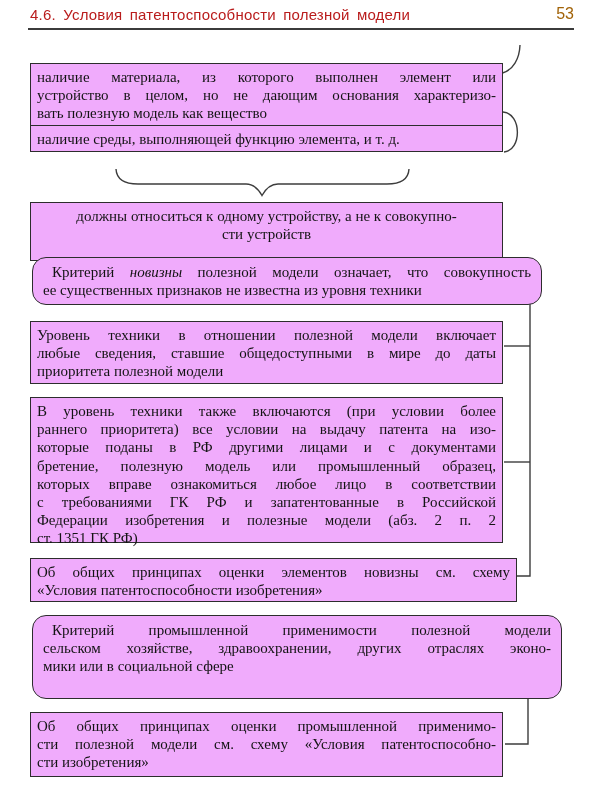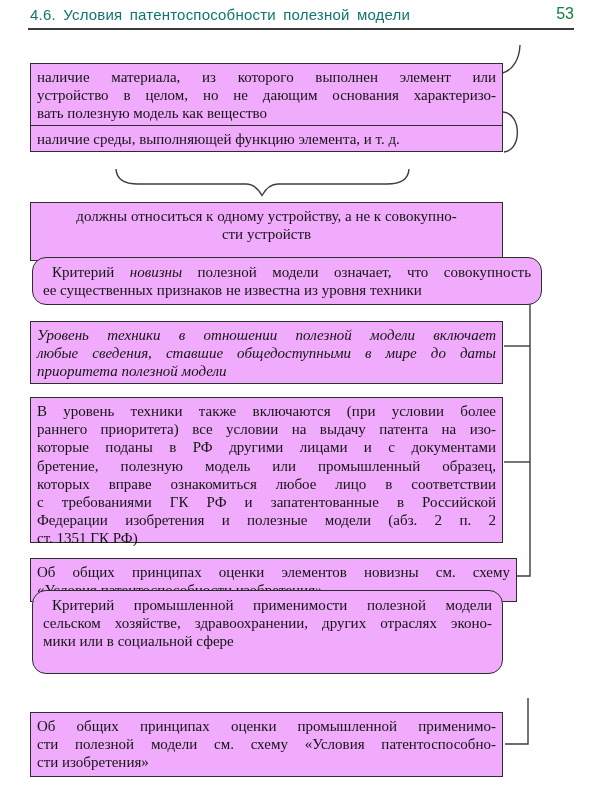--- a/index.html
+++ b/index.html
@@ -4,26 +4,26 @@
 <style>
   html,body{margin:0;padding:0;background:#ffffff;}
   .page{
     position:relative;width:600px;height:800px;background:#ffffff;
     font-family:"Liberation Serif","DejaVu Serif",serif;color:#141414;overflow:hidden;
   }
   
   .hdr-title{
     position:absolute;left:30px;top:6px;width:460px;
     font-family:"Liberation Sans","DejaVu Sans",sans-serif;
-    font-size:15px;color:#0f766e;word-spacing:3px;letter-spacing:.2px;
+    font-size:15px;color:#b91c1c;word-spacing:3px;letter-spacing:.2px;
   }
   .hdr-page{
     position:absolute;right:26px;top:5px;
     font-family:"Liberation Sans","DejaVu Sans",sans-serif;
-    font-size:16px;color:#15803d;
+    font-size:16px;color:#a16207;
   }
   .hdr-rule{position:absolute;left:28px;top:28px;width:546px;height:2px;background:#3b3b3b;}
   
   .connectors{position:absolute;left:0;top:0;width:600px;height:800px;pointer-events:none;}
   .connectors path{fill:none;stroke:#3d3d3d;stroke-width:1.4;}
   
   .box{
     position:absolute;background:#f0abfc;border:1.4px solid #2d2d2d;
     box-sizing:border-box;font-size:15px;line-height:18.2px;
     padding:4px 6px;
@@ -32,24 +32,24 @@
   .line{text-align:left;}
   .line.jl{text-align:justify;text-align-last:justify;}
   .center-lines .line,.center-lines .line.jl{text-align:center;text-align-last:center;}
   .indent-first .line:first-child{text-indent:9px;}
   em{font-style:italic;}
   
   #box-material   {left:30px;top:63px;width:473px;height:64px;}
   #box-medium     {left:30px;top:125px;width:473px;height:27px;}
   #box-one-device {left:30px;top:202px;width:473px;height:59px;}
   #box-novelty    {left:32px;top:257px;width:510px;height:48px;}
-  #box-prior-art  {left:30px;top:321px;width:473px;height:63px;font-style:italic;}
+  #box-prior-art  {left:30px;top:321px;width:473px;height:63px;}
   #box-applications{left:30px;top:397px;width:473px;height:146px;}
   #box-novelty-note{left:30px;top:558px;width:487px;height:44px;}
-  #box-industrial {left:32px;top:590px;width:471px;height:84px;}
+  #box-industrial {left:32px;top:615px;width:530px;height:84px;}
   #box-industrial-note{left:30px;top:712px;width:473px;height:65px;}
 </style>
 </head>
 <body>
 
 <div class="page">
 
   <div class="hdr-title"><span>4.6.</span> <span>Условия патентоспособности полезной модели</span></div>
   <div class="hdr-page">53</div>
   <div class="hdr-rule"></div>

